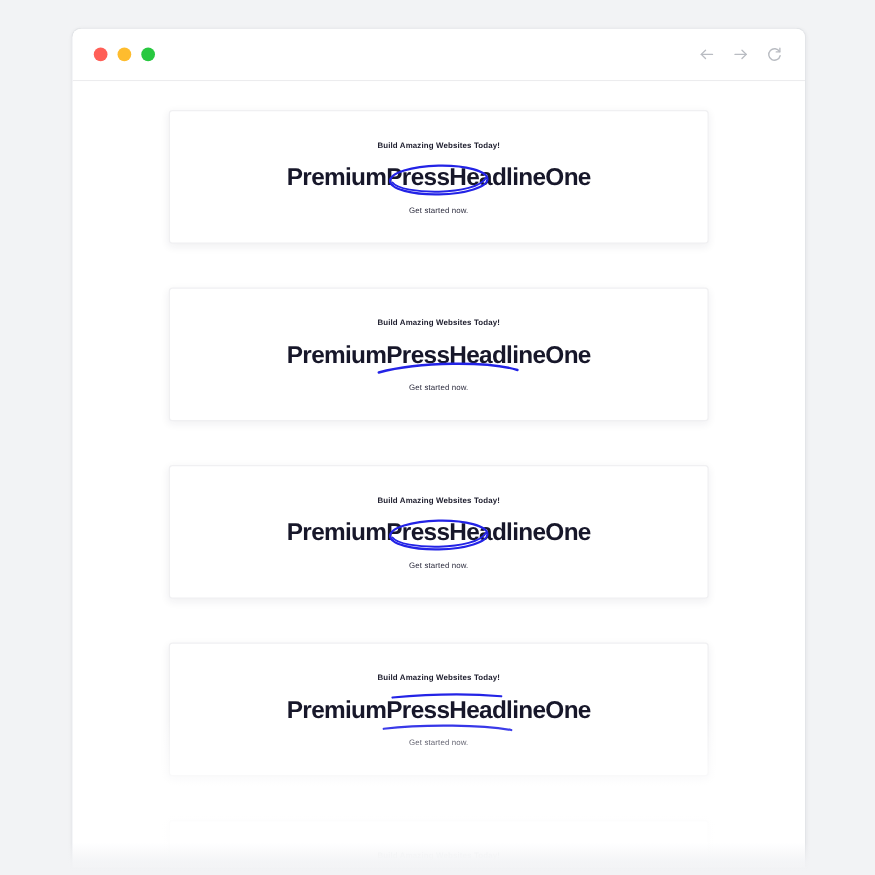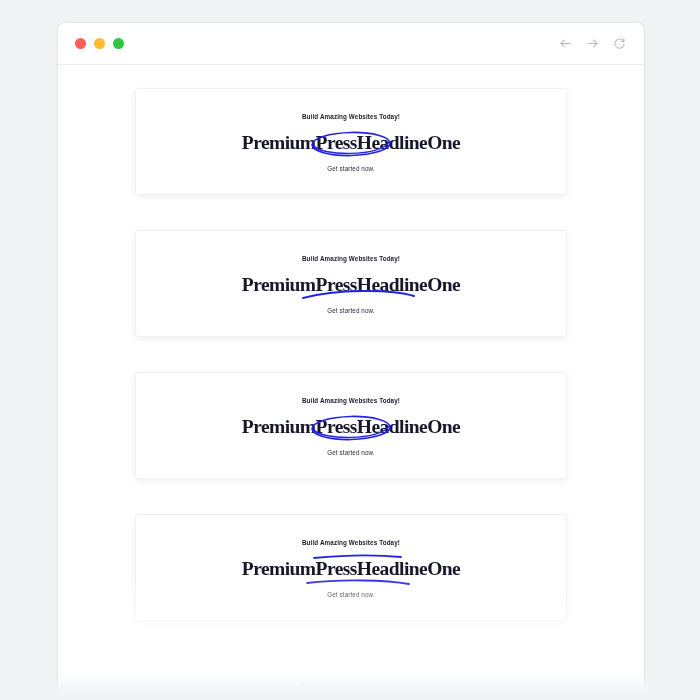--- a/index.html
+++ b/index.html
@@ -109,21 +109,20 @@
     font-weight: bold;
     color: #17172a;
     letter-spacing: -0.55px;
     line-height: 26px;
     white-space: nowrap;
     z-index: 2;
   }
   .headline .word {
     position: relative;
     display: inline-block;
-    font-family: Liberation Serif, serif;
   }
 
   .subline {
     text-align: center;
     font-size: 6.3px;
     color: #2b2b3d;
     margin-top: 10px;
     letter-spacing: 0.1px;
   }
 

